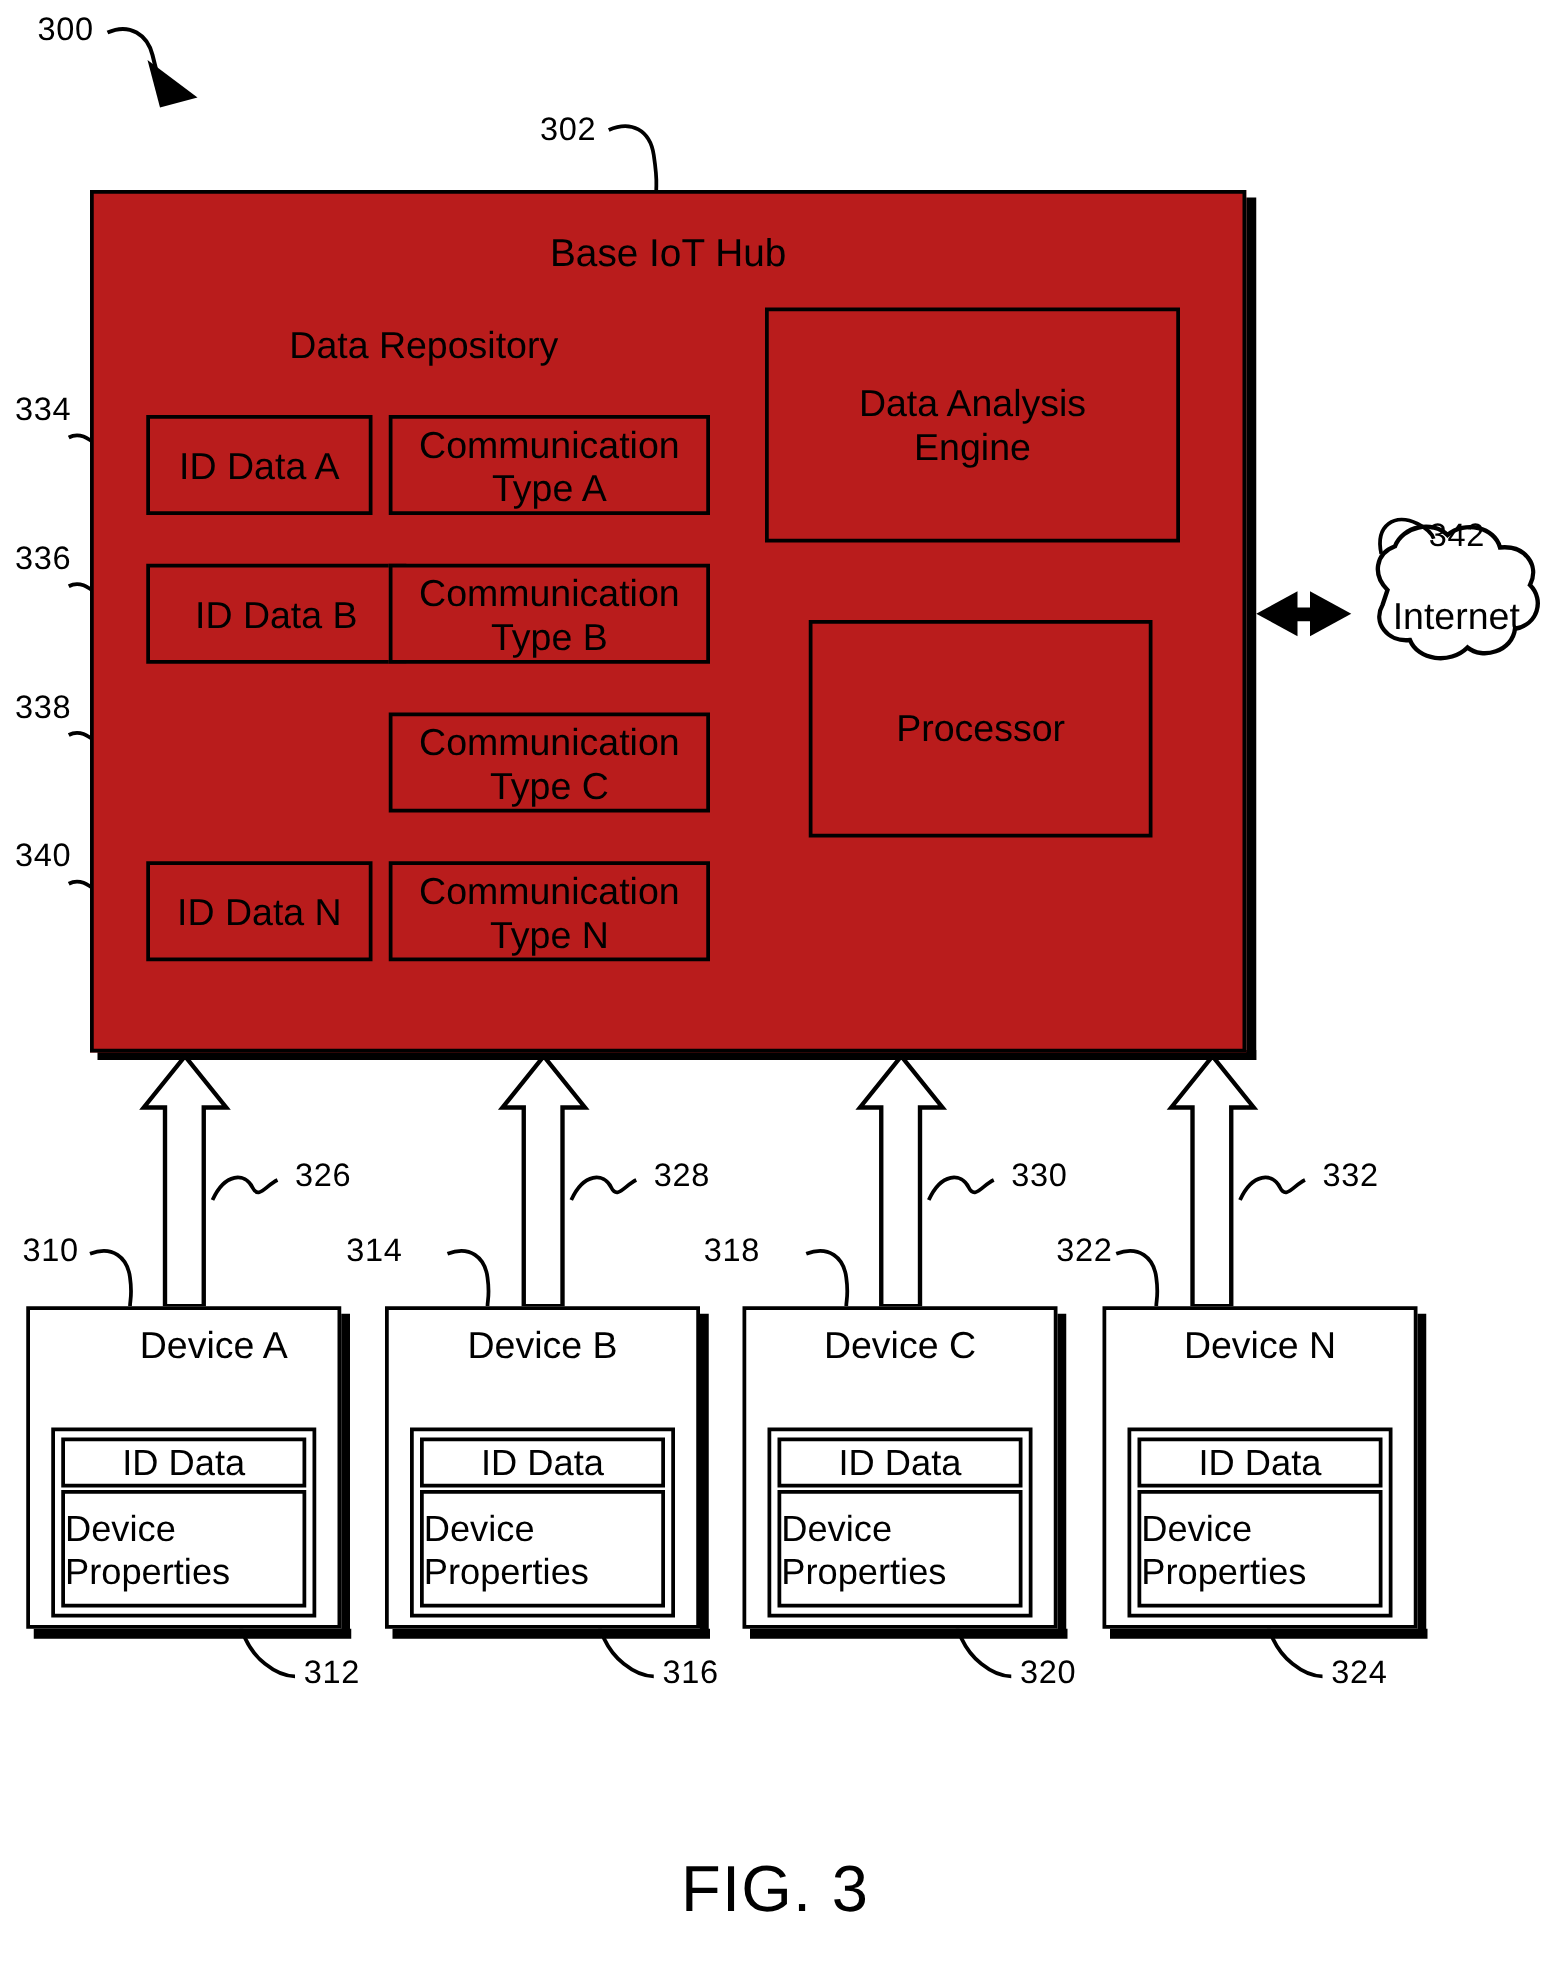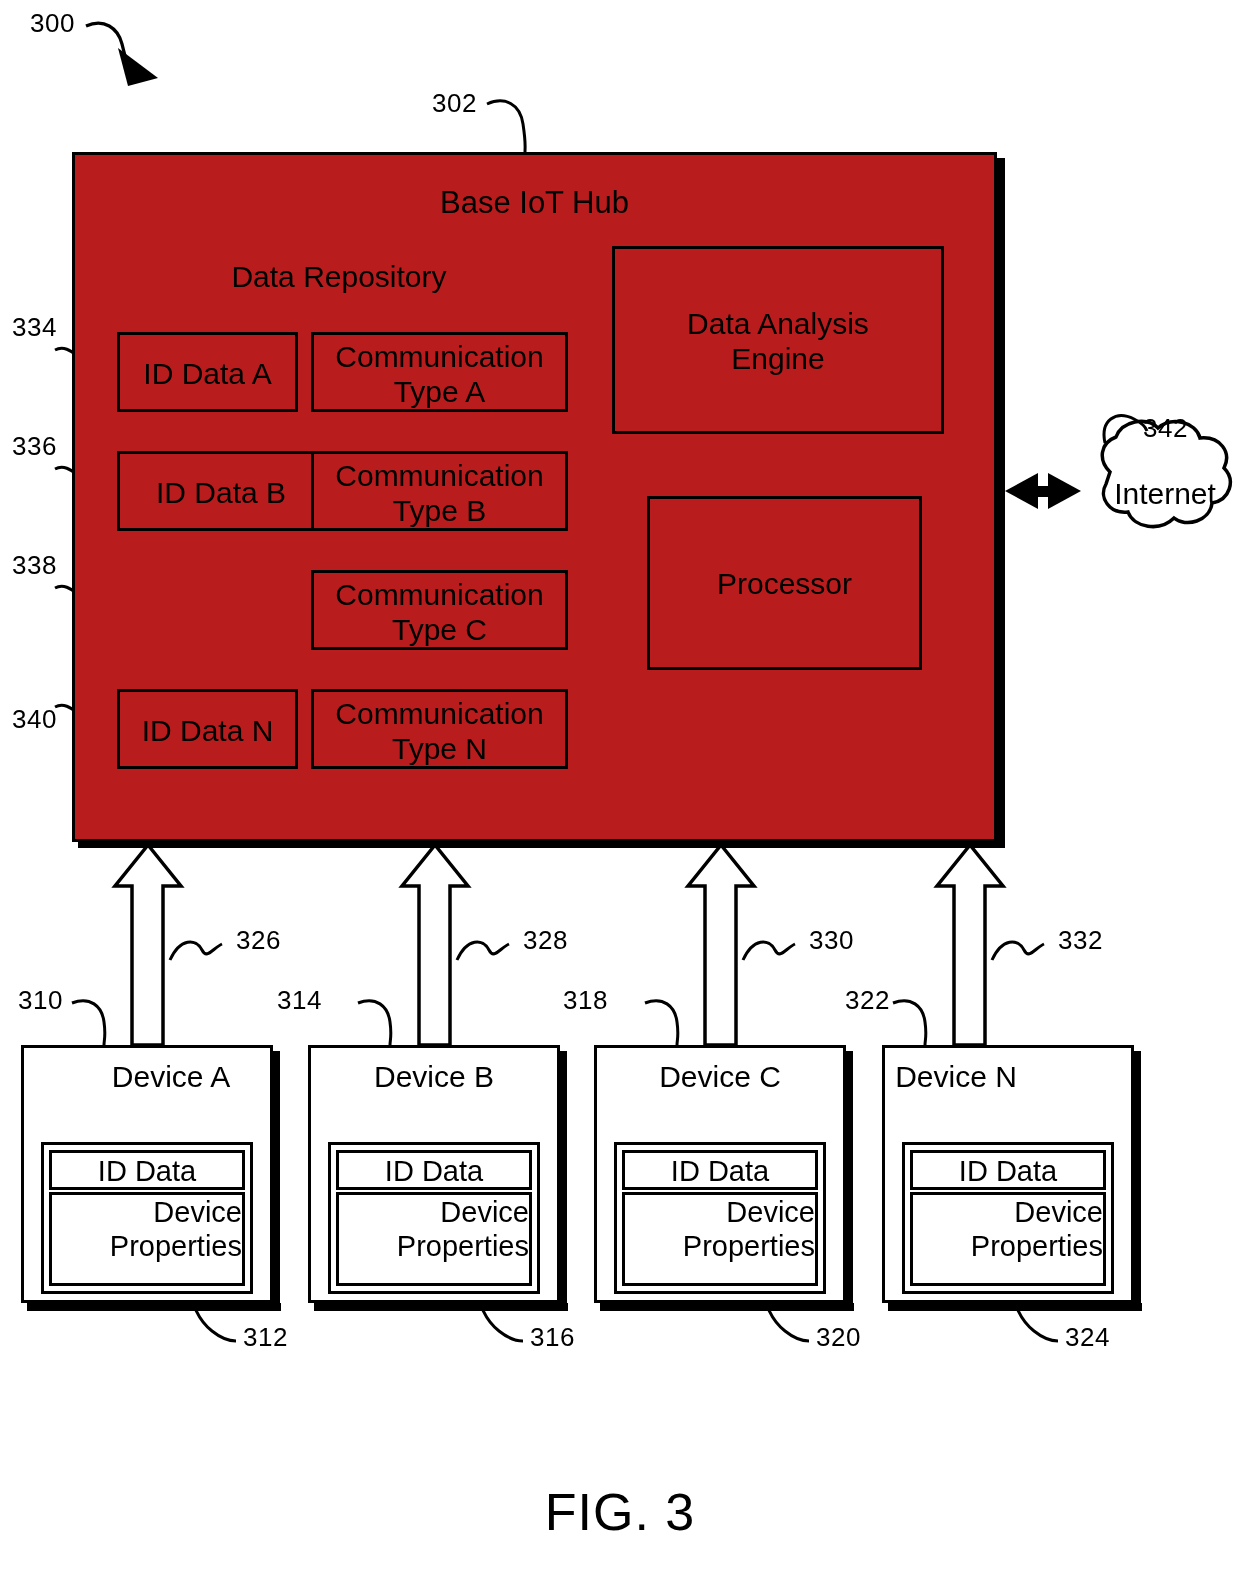--- a/index.html
+++ b/index.html
@@ -113,24 +113,24 @@
     text-align: center;
     font-size: 29px;
     line-height: 36px;
   }
   .device-props {
     position: absolute;
     width: 196px; height: 94px;
     border: 3px solid #000;
     background: #fff;
     box-sizing: border-box;
-    text-align: right;
+    text-align: left;
     font-size: 29px;
     line-height: 1.18;
-    padding-top: 0;
+    padding-top: 12px;
     white-space: pre-line;
   }
   
   #overlay {
     position: absolute;
     left: 0; top: 0;
     width: 1240px; height: 1569px;
     pointer-events: none;
   }
   #fig-caption {
@@ -234,21 +234,21 @@
       <path d="M1013,1290 C1013,1302 1020,1320 1034,1331 C1044,1339 1052,1341 1058,1341"></path>
     </g>
   </svg>
 
   <div class="refnum" style="left:30px;  top:8px;">300</div>
   <div class="refnum" style="left:432px; top:88px;">302</div>
   <div class="refnum" style="left:83px;  top:192px;">304</div>
   <div class="refnum" style="left:12px;  top:312px;">334</div>
   <div class="refnum" style="left:12px;  top:431px;">336</div>
   <div class="refnum" style="left:12px;  top:550px;">338</div>
-  <div class="refnum" style="left:12px;  top:704px;">340</div>
+  <div class="refnum" style="left:12px;  top:669px;">340</div>
   <div class="refnum" style="left:763px; top:453px;">306</div>
   <div class="refnum" style="left:760px; top:704px;">308</div>
   <div class="refnum" style="left:1143px;top:413px;">342</div>
 
   <div class="refnum" style="left:236px; top:925px;">326</div>
   <div class="refnum" style="left:523px; top:925px;">328</div>
   <div class="refnum" style="left:809px; top:925px;">330</div>
   <div class="refnum" style="left:1058px;top:925px;">332</div>
 
   <div class="refnum" style="left:18px;  top:985px;">310</div>
@@ -331,21 +331,21 @@
   <div class="device-card" style="left:594px; top:1045px;"></div>
   <div class="device-title" style="left:594px; top:1060px;text-align:center;">Device C</div>
   <div class="device-inner" style="left:614px; top:1142px;"></div>
   <div class="device-iddata" style="left:622px; top:1150px;">ID Data</div>
   <div class="device-props" style="left:622px; top:1192px;">Device
 Properties</div>
 
   <div class="device-shadow-r" style="left:1133px; top:1051px;"></div>
   <div class="device-shadow-b" style="left:888px;  top:1303px;"></div>
   <div class="device-card" style="left:882px; top:1045px;"></div>
-  <div class="device-title" style="left:830px; top:1060px;">Device N</div>
+  <div class="device-title" style="left:882px; top:1060px;">Device N</div>
   <div class="device-inner" style="left:902px; top:1142px;"></div>
   <div class="device-iddata" style="left:910px; top:1150px;">ID Data</div>
   <div class="device-props" style="left:910px; top:1192px;">Device
 Properties</div>
 
   <div id="fig-caption">FIG. 3</div>
 
 </div>
 
 </body></html>

